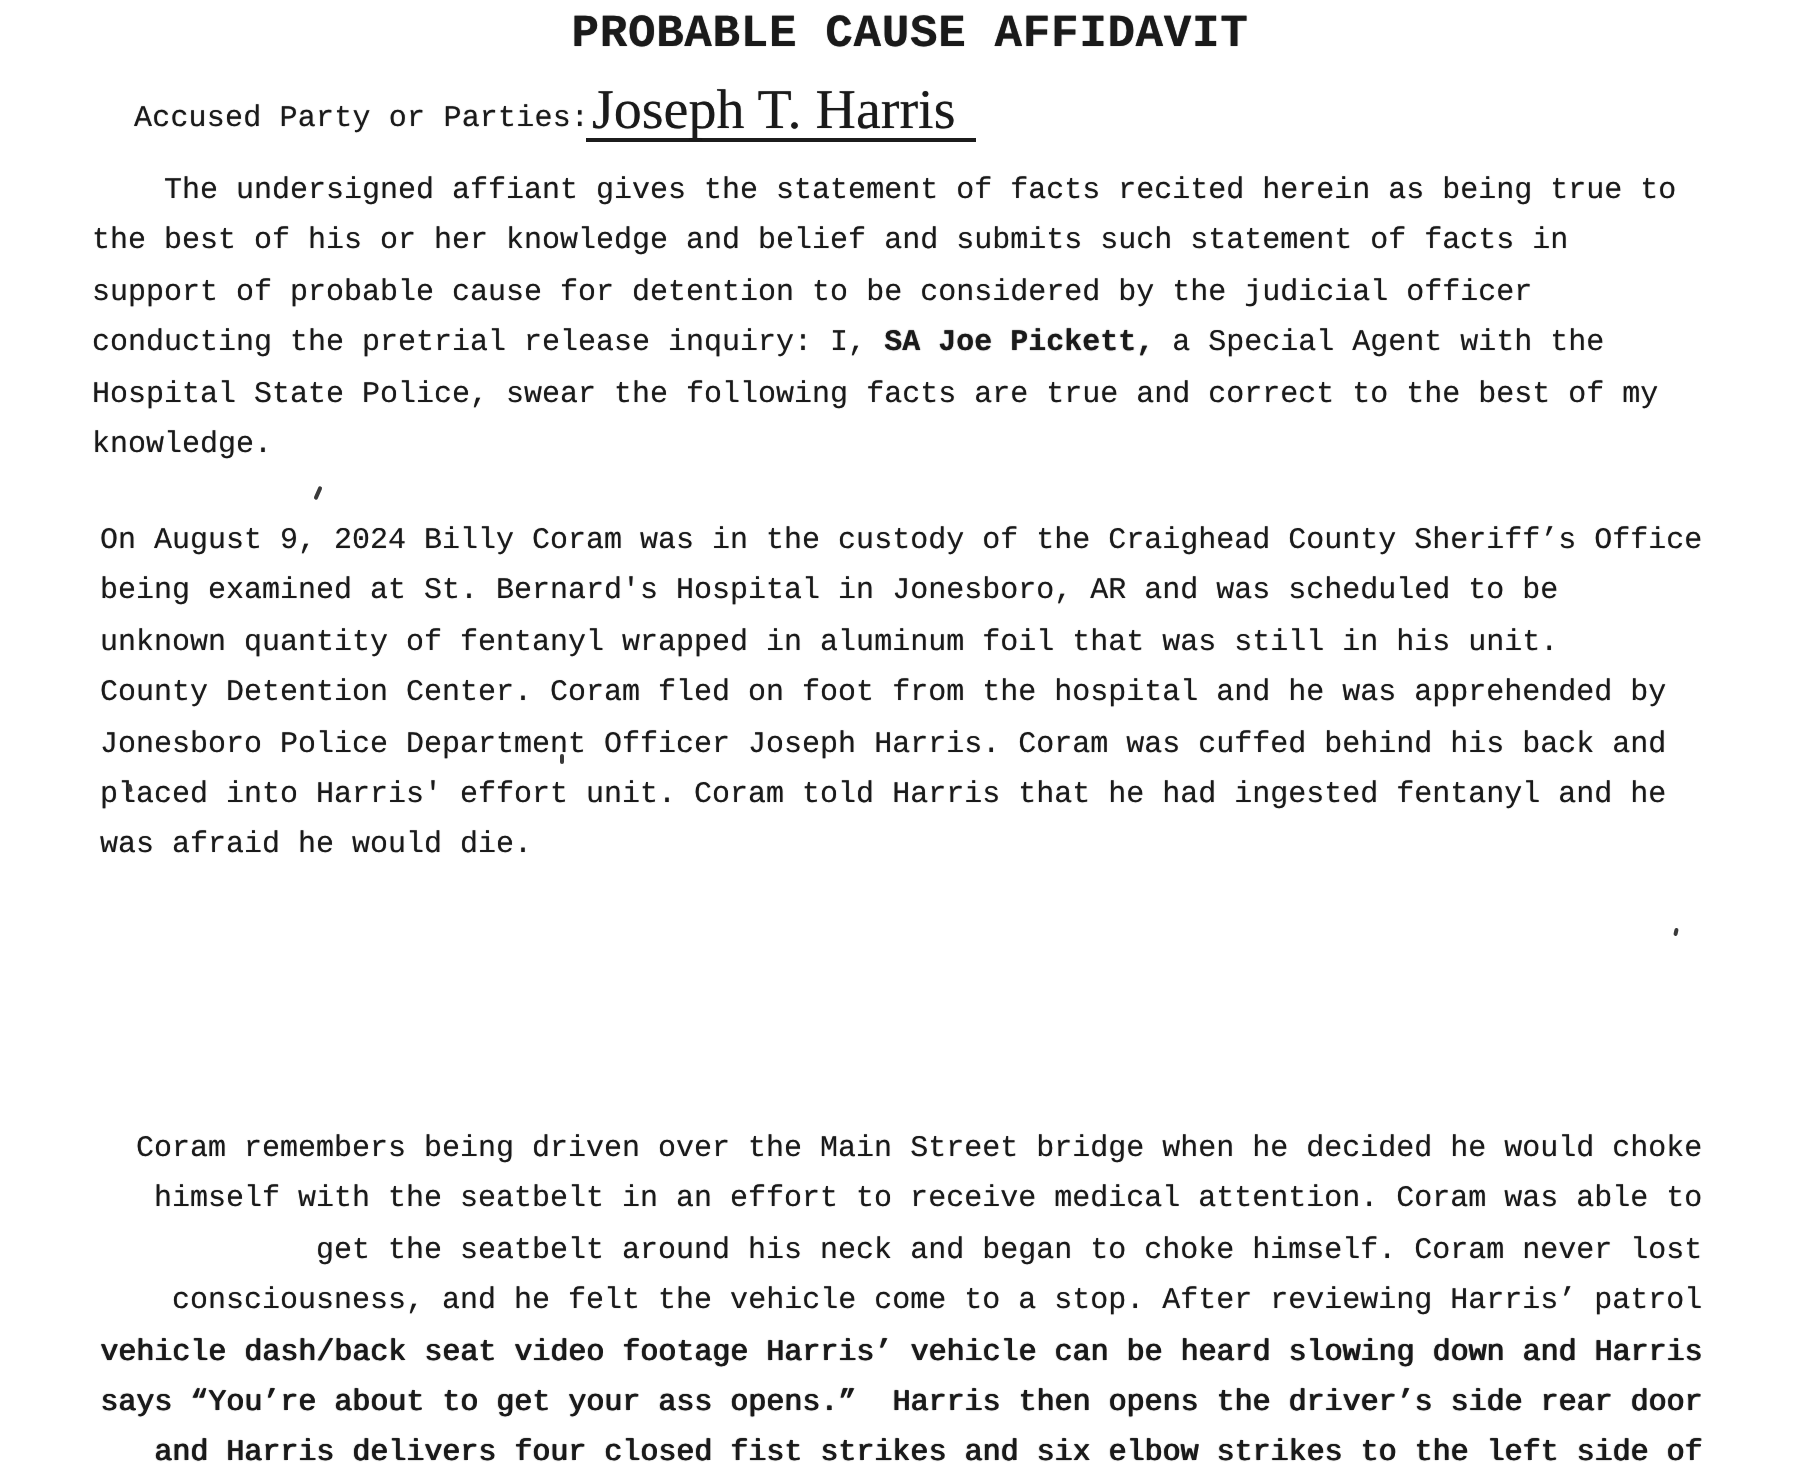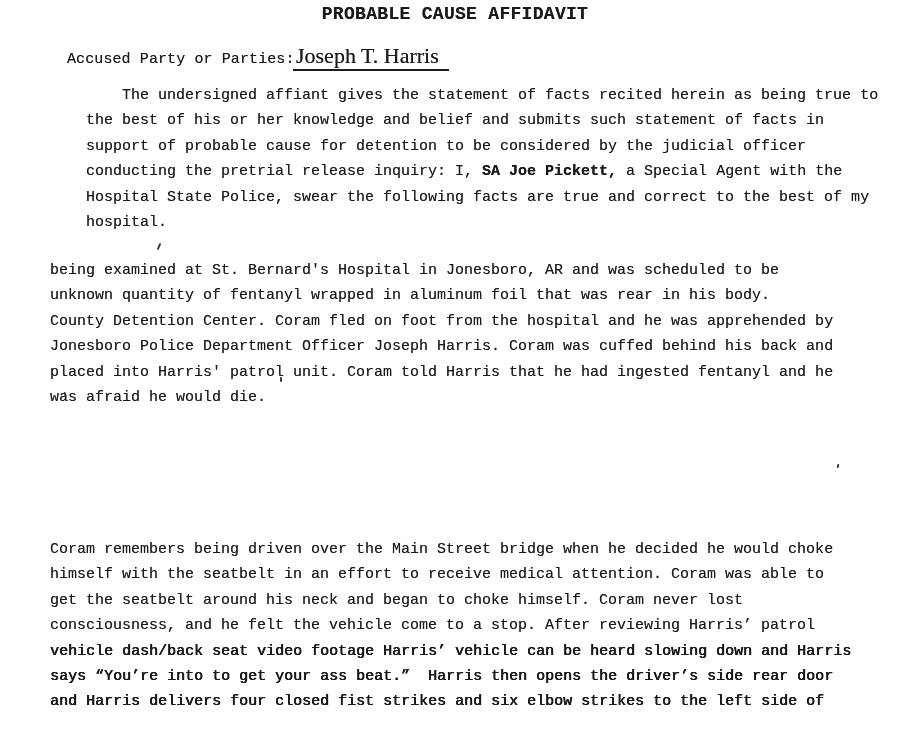--- a/index.html
+++ b/index.html
@@ -8,55 +8,55 @@
     background: #ffffff;
     position: relative;
     overflow: hidden;
     font-family: "Liberation Mono", "DejaVu Sans Mono", monospace;
     color: #1a1a1a;
   }
   .doc-title {
     position: absolute;
     top: 4px; left: 0; right: 0;
     text-align: center;
-    font-size: 18px;
+    font-size: 23px;
     font-weight: bold;
     letter-spacing: 0.3px;
     text-shadow: 0 0 0.5px rgba(0,0,0,0.65);
   }
   .accused-label {
     position: absolute;
     left: 67px; top: 51px;
     font-size: 15px;
     letter-spacing: 0.1px;
     text-shadow: 0 0 0.5px rgba(0,0,0,0.6);
   }
   .accused-name {
     position: absolute;
     left: 293px; top: 42px;
     font-family: "Liberation Serif", "DejaVu Serif", serif;
-    font-size: 22px;
+    font-size: 28px;
     line-height: 27px;
     padding: 0 10px 0 3px;
     border-bottom: 2px solid #1c1c1c;
     text-shadow: 0 0 0.4px rgba(0,0,0,0.6);
   }
   .para {
     position: absolute;
     font-size: 15px;
   }
   .para .line {
     white-space: pre;
     height: 25.4px;
     line-height: 25.4px;
     text-shadow: 0 0 0.45px rgba(0,0,0,0.55);
   }
-  .para-1 { left: 46px; top: 83px; margin-left: 40px; }
+  .para-1 { left: 46px; top: 83px; }
   .para-2 { left: 50px; top: 258px; }
-  .para-3 { left: 50px; top: 537px; }
+  .para-3 { left: 50px; top: 562px; text-align: right; }
   
   .para-3 .line:nth-child(n+5) {
     text-shadow: 0.5px 0 0 currentColor, 0 0 0.6px rgba(0,0,0,0.85);
   }
   .bold-seg { font-weight: bold; text-shadow: 0 0 0.6px rgba(0,0,0,0.8); }
   
   .artifact {
     position: absolute;
     background: #3a3a3a;
     width: 2px;
@@ -73,38 +73,39 @@
 
 <span class="accused-label">Accused Party or Parties:</span>
 <span class="accused-name">Joseph T. Harris</span>
 
 <div class="para para-1">
   <div class="line">    The undersigned affiant gives the statement of facts recited herein as being true to</div>
   <div class="line">the best of his or her knowledge and belief and submits such statement of facts in</div>
   <div class="line">support of probable cause for detention to be considered by the judicial officer</div>
   <div class="line"><span>conducting the pretrial release inquiry: I, </span><span class="bold-seg">SA Joe Pickett,</span><span> a Special Agent with the</span></div>
   <div class="line">Hospital State Police, swear the following facts are true and correct to the best of my</div>
-  <div class="line">hospital.</div>
+  <div class="line">knowledge.</div>
 </div>
 
 <div class="para para-2">
+  <div class="line">On August 9, 2024 Billy Coram was in the custody of the Craighead County Sheriff’s Office</div>
   <div class="line">being examined at St. Bernard's Hospital in Jonesboro, AR and was scheduled to be</div>
-  <div class="line">unknown quantity of fentanyl wrapped in aluminum foil that was rear in his body.</div>
+  <div class="line">unknown quantity of fentanyl wrapped in aluminum foil that was still in his unit.</div>
   <div class="line">County Detention Center. Coram fled on foot from the hospital and he was apprehended by</div>
   <div class="line">Jonesboro Police Department Officer Joseph Harris. Coram was cuffed behind his back and</div>
-  <div class="line">placed into Harris' patrol unit. Coram told Harris that he had ingested fentanyl and he</div>
+  <div class="line">placed into Harris' effort unit. Coram told Harris that he had ingested fentanyl and he</div>
   <div class="line">was afraid he would die.</div>
 </div>
 
 <div class="para para-3">
   <div class="line">Coram remembers being driven over the Main Street bridge when he decided he would choke</div>
   <div class="line">himself with the seatbelt in an effort to receive medical attention. Coram was able to</div>
   <div class="line">get the seatbelt around his neck and began to choke himself. Coram never lost</div>
   <div class="line">consciousness, and he felt the vehicle come to a stop. After reviewing Harris’ patrol</div>
   <div class="line">vehicle dash/back seat video footage Harris’ vehicle can be heard slowing down and Harris</div>
-  <div class="line">says “You’re into to get your ass beat.”  Harris then opens the driver’s side rear door</div>
+  <div class="line">says “You’re about to get your ass opens.”  Harris then opens the driver’s side rear door</div>
   <div class="line">and Harris delivers four closed fist strikes and six elbow strikes to the left side of</div>
 </div>
 
 <div class="artifact artifact-1"></div>
 <div class="artifact artifact-2"></div>
 <div class="artifact artifact-3"></div>
 <div class="artifact artifact-4"></div>
 
 </body></html>

